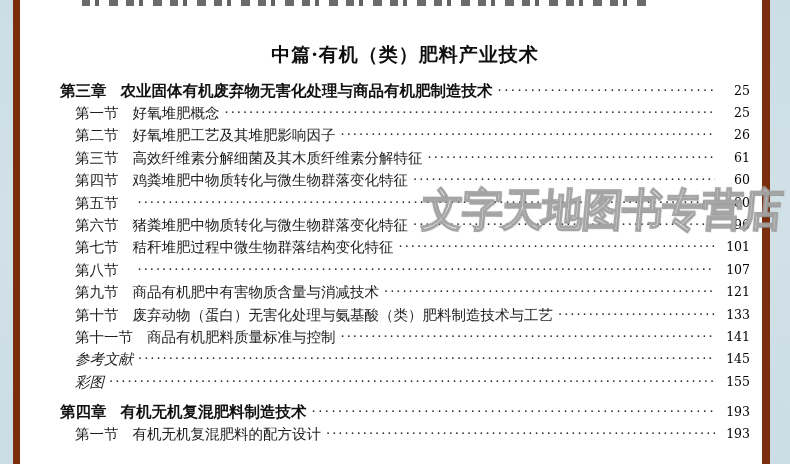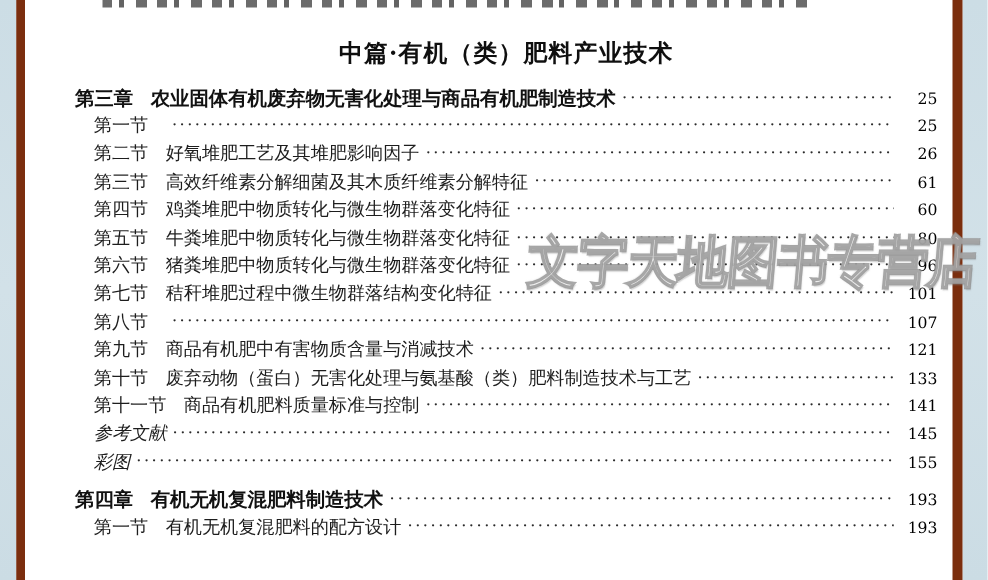--- a/index.html
+++ b/index.html
@@ -11,21 +11,21 @@
     font-family:"DejaVu Serif","Liberation Serif",serif;
   }
   .page{
     position:absolute;left:13px;right:20px;top:0;bottom:0;
     background:#ffffff;
     border-left:7px solid #7b2e0e;
     border-right:8px solid #7b2e0e;
   }
   .page-content{
     position:relative;height:100%;
-    padding:4px 12px 0 40px;
+    padding:16px 12px 0 40px;
     box-sizing:border-box;
   }
   
   .remnant{
     position:absolute;top:0;left:62px;width:566px;height:6px;
     background:repeating-linear-gradient(90deg,
       #3a3a3a 0 8px, transparent 8px 13px,
       #2f2f2f 13px 17px, transparent 17px 27px,
       #3a3a3a 27px 36px, transparent 36px 44px);
     opacity:.75;
@@ -88,20 +88,21 @@
       <div class="part-title">中篇·有机（类）肥料产业技术</div>
       <div class="toc-list">
           <div class="toc-row chapter">
     <span class="toc-label">第三章</span>
     <span class="toc-title">农业固体有机废弃物无害化处理与商品有机肥制造技术</span>
     <span class="leader">································································································································································</span>
     <span class="pagenum">25</span>
   </div>
           <div class="toc-row section">
     <span class="toc-label">第一节</span>
+    <span class="toc-title">好氧堆肥概念</span>
     <span class="leader">································································································································································</span>
     <span class="pagenum">25</span>
   </div>
           <div class="toc-row section">
     <span class="toc-label">第二节</span>
     <span class="toc-title">好氧堆肥工艺及其堆肥影响因子</span>
     <span class="leader">································································································································································</span>
     <span class="pagenum">26</span>
   </div>
           <div class="toc-row section">
@@ -111,21 +112,20 @@
     <span class="pagenum">61</span>
   </div>
           <div class="toc-row section">
     <span class="toc-label">第四节</span>
     <span class="toc-title">鸡粪堆肥中物质转化与微生物群落变化特征</span>
     <span class="leader">································································································································································</span>
     <span class="pagenum">60</span>
   </div>
           <div class="toc-row section">
     <span class="toc-label">第五节</span>
-    <span class="toc-title">牛粪堆肥中物质转化与微生物群落变化特征</span>
     <span class="leader">································································································································································</span>
     <span class="pagenum">80</span>
   </div>
           <div class="toc-row section">
     <span class="toc-label">第六节</span>
     <span class="toc-title">猪粪堆肥中物质转化与微生物群落变化特征</span>
     <span class="leader">································································································································································</span>
     <span class="pagenum">96</span>
   </div>
           <div class="toc-row section">

